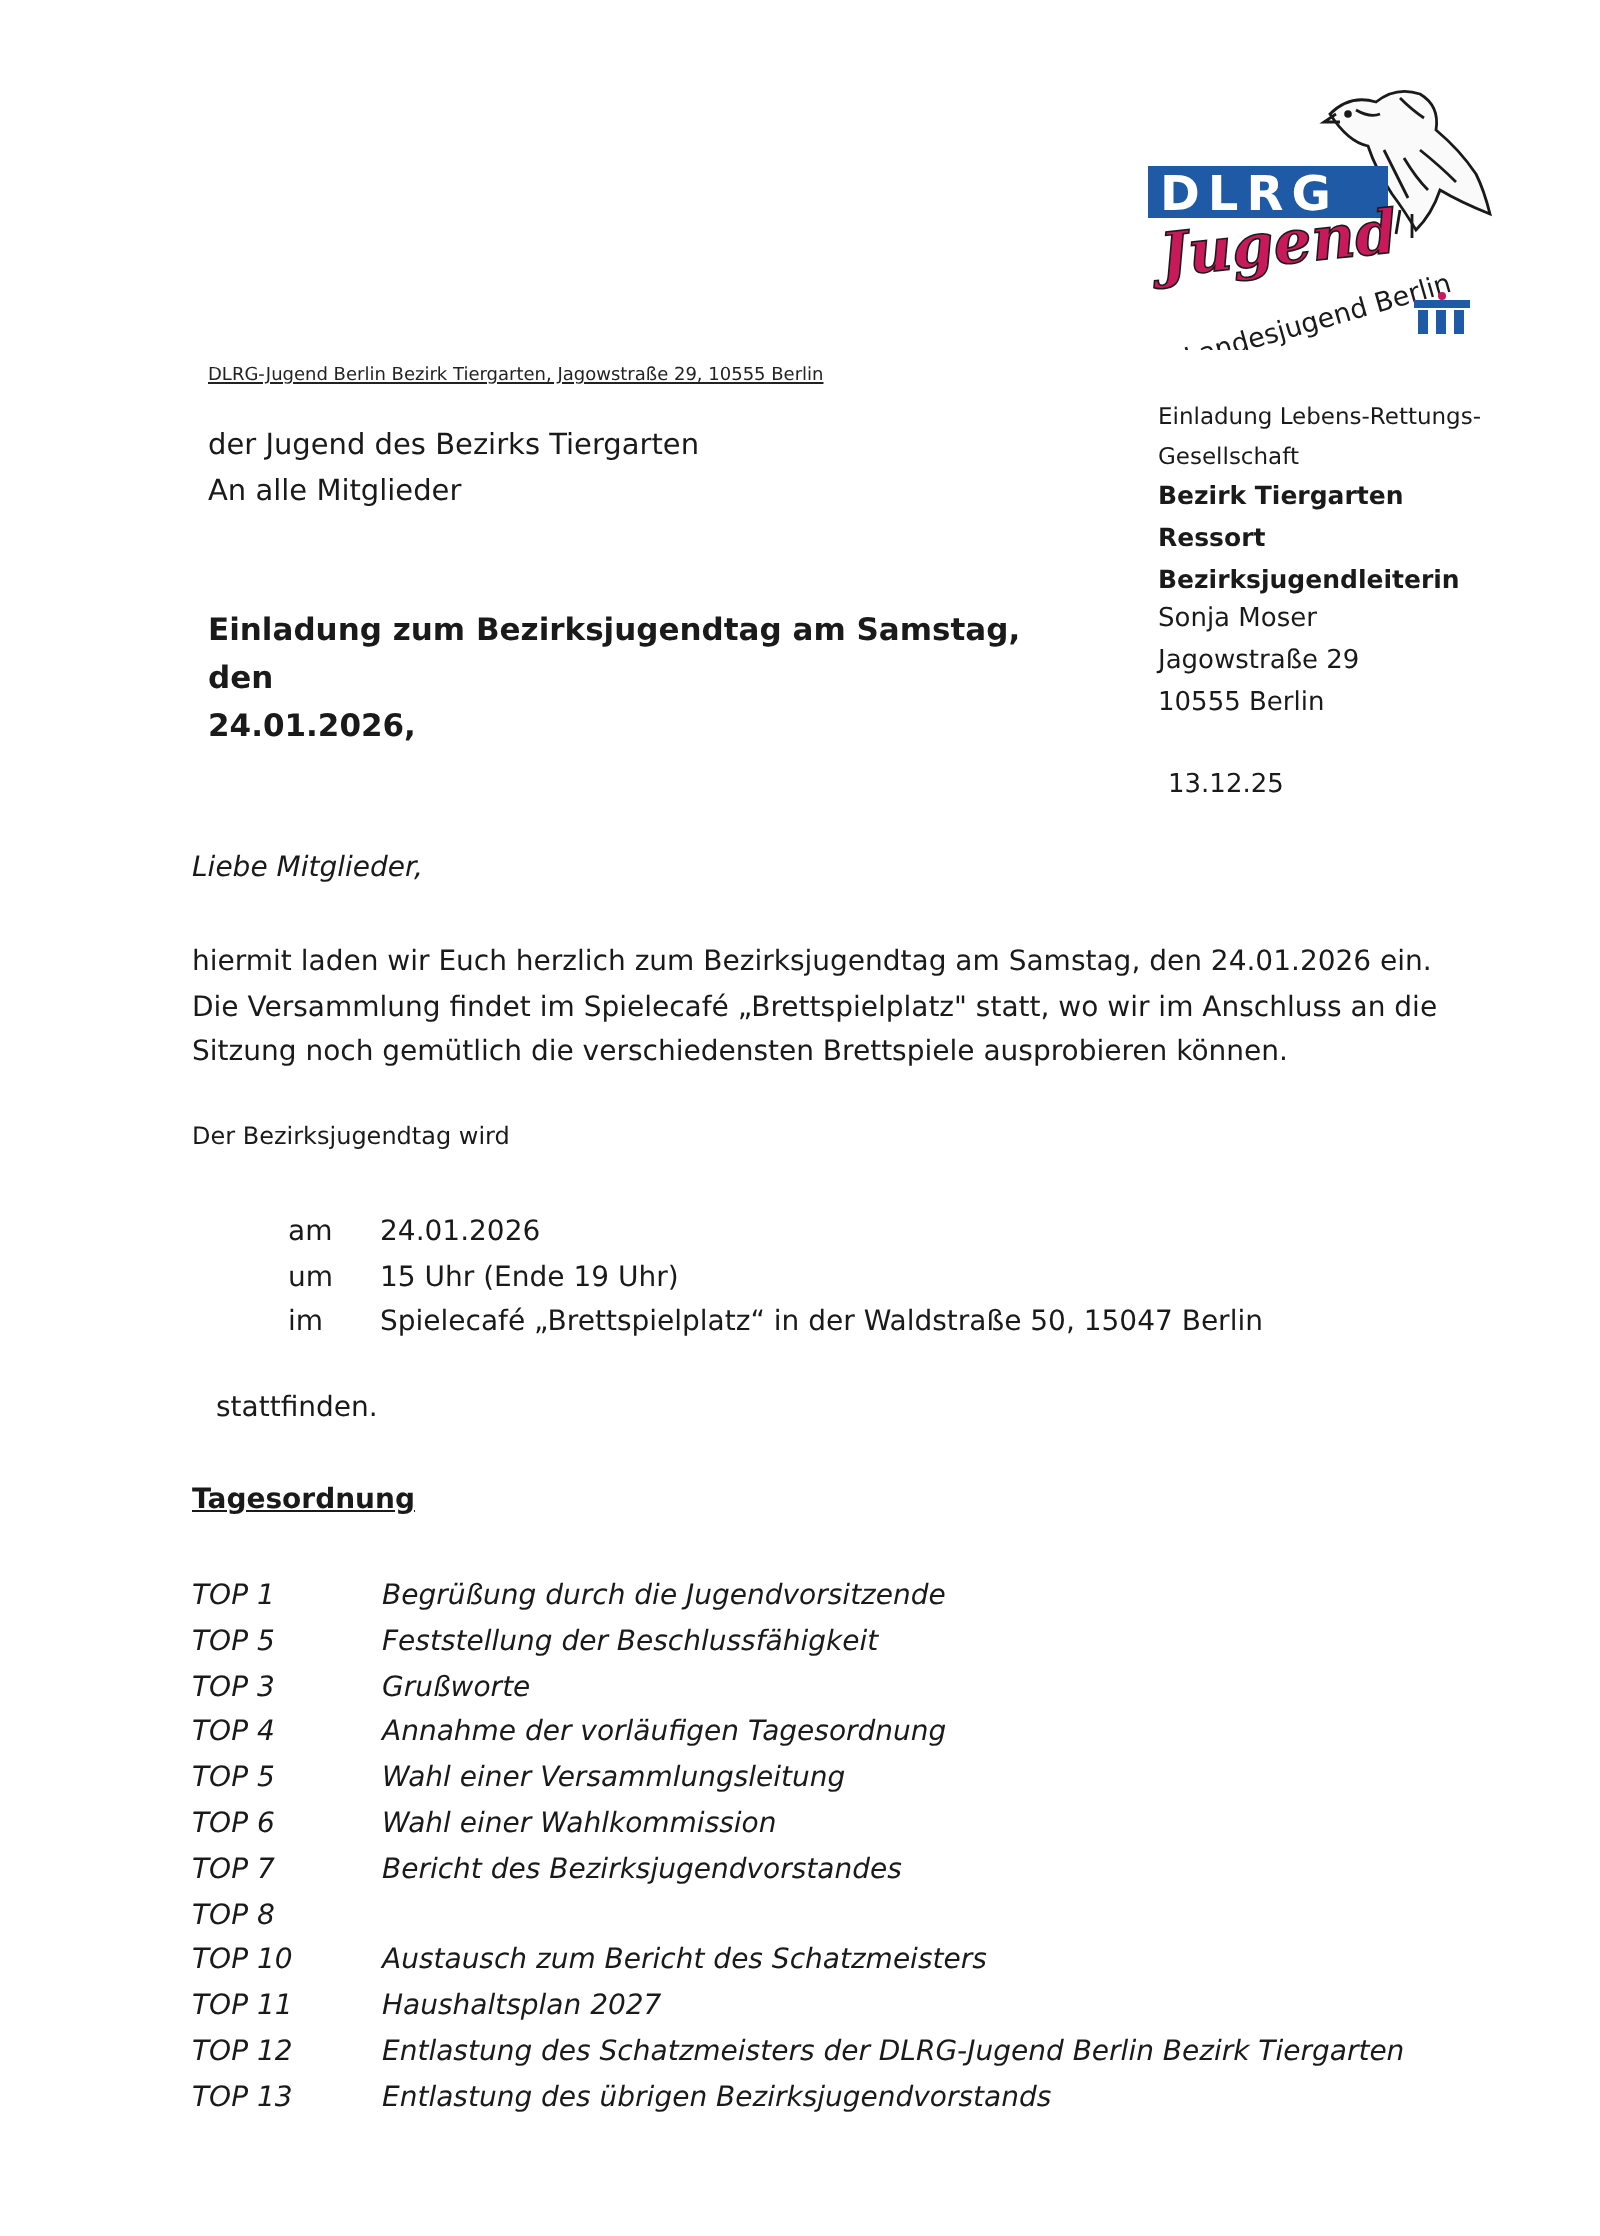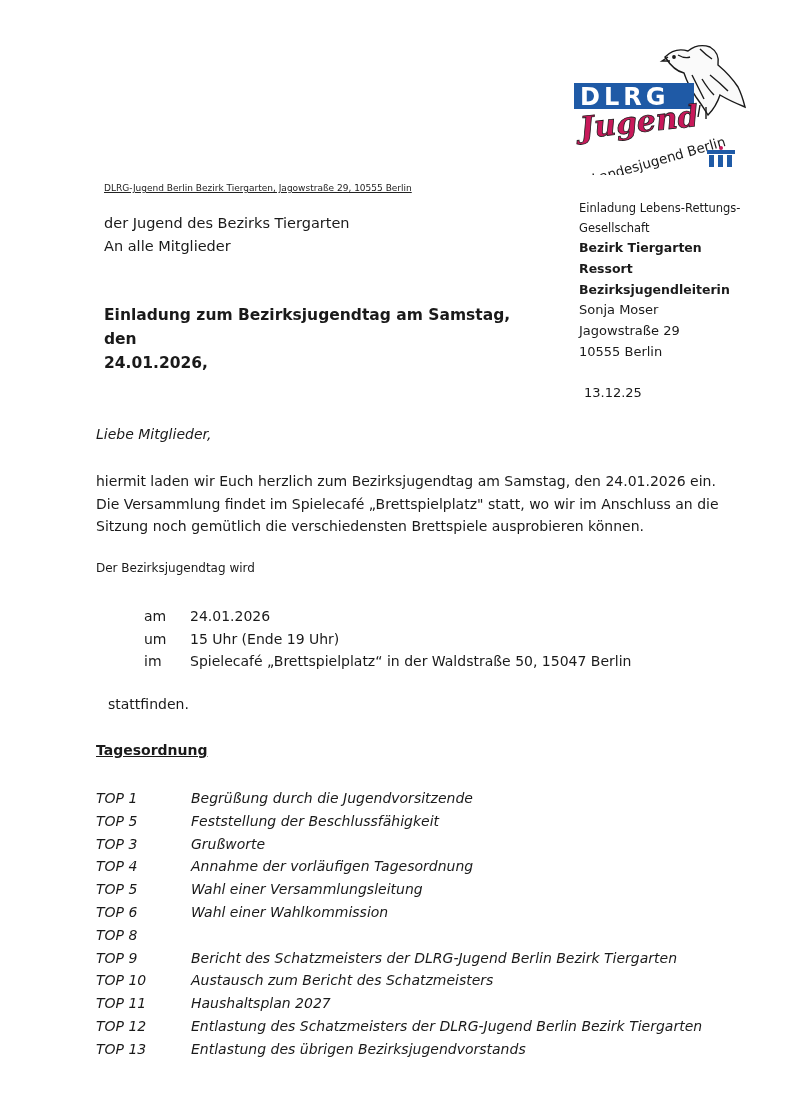--- a/index.html
+++ b/index.html
@@ -134,25 +134,25 @@
     </div>
   <div class="row">
       <span class="top">TOP 5</span>
       <span>Wahl einer Versammlungsleitung</span>
     </div>
   <div class="row">
       <span class="top">TOP 6</span>
       <span>Wahl einer Wahlkommission</span>
     </div>
   <div class="row">
-      <span class="top">TOP 8</span>
+      <span class="top">TOP 7</span>
+      <span>Bericht des Bezirksjugendvorstandes</span>
     </div>
   <div class="row">
-      <span class="top">TOP 9</span>
-      <span>Bericht des Schatzmeisters der DLRG-Jugend Berlin Bezirk Tiergarten</span>
+      <span class="top">TOP 8</span>
     </div>
   <div class="row">
       <span class="top">TOP 10</span>
       <span>Austausch zum Bericht des Schatzmeisters</span>
     </div>
   <div class="row">
       <span class="top">TOP 11</span>
       <span>Haushaltsplan 2027</span>
     </div>
   <div class="row">

